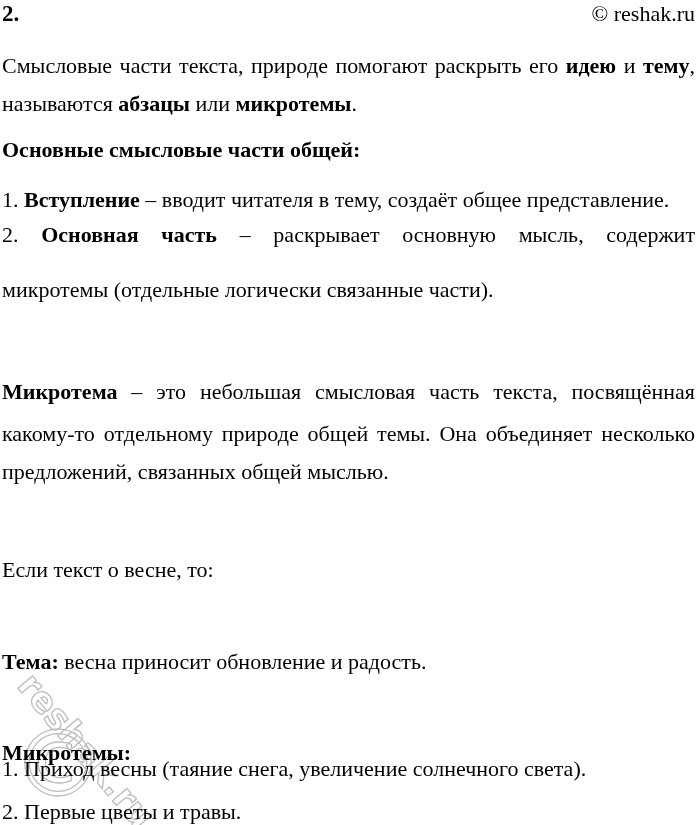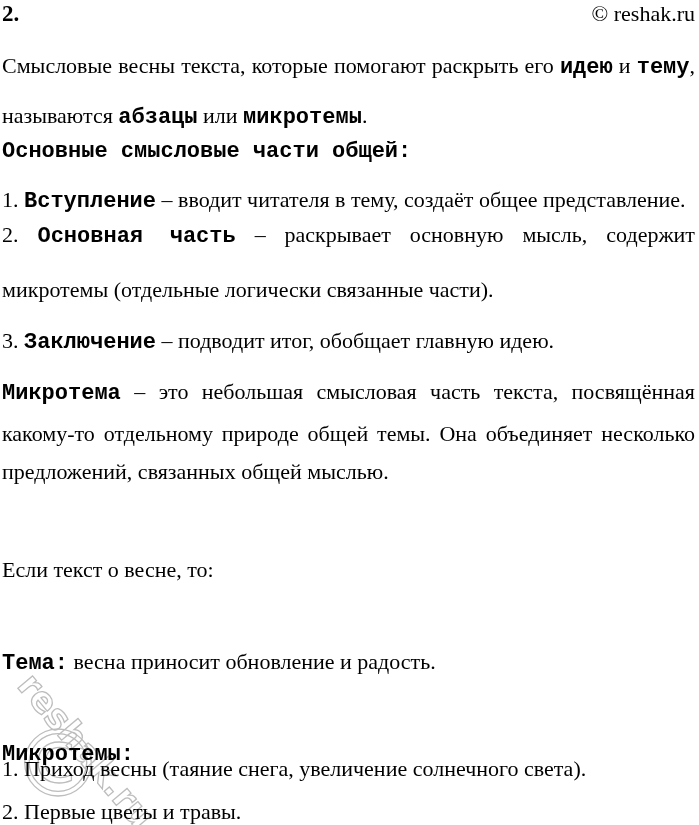--- a/index.html
+++ b/index.html
@@ -25,21 +25,20 @@
     white-space: nowrap;
     z-index: 1;
   }
   .just {
     white-space: normal;
     text-align: justify;
     text-align-last: justify;
   }
   .b {
     font-weight: bold;
-    font-family: Liberation Mono, monospace;
   }
   .hdr {
     display: flex;
     justify-content: space-between;
     align-items: flex-start;
   }
   .hdr .num {
     font-weight: bold;
     font-size: 23px;
   }
@@ -73,41 +72,38 @@
     <text class="wm-symbol" x="12" y="168">©</text>
     <text class="wm-text" x="16" y="58" transform="rotate(50 16 58)">reshak.ru</text>
   </svg>
 
   <div class="line hdr" style="top:0px">
     <span class="num">2.</span>
     <span>© reshak.ru</span>
   </div>
 
   <div class="line just" style="top:52px">
-    <span>Смысловые весны текста, которые помогают раскрыть его </span><span class="b">идею</span><span> и </span><span class="b">тему</span><span>,</span>
+    <span>Смысловые части текста, природе помогают раскрыть его </span><span class="b">идею</span><span> и </span><span class="b">тему</span><span>,</span>
   </div>
-  <div class="line" style="top:102px">
+  <div class="line" style="top:90px">
     <span>называются </span><span class="b">абзацы</span><span> или </span><span class="b">микротемы</span><span>.</span>
   </div>
 
   <div class="line" style="top:136px">
     <span class="b">Основные смысловые части общей:</span>
   </div>
 
   <div class="line" style="top:186px">
     <span>1. </span><span class="b">Вступление</span><span> – вводит читателя в тему, создаёт общее представление.</span>
   </div>
   <div class="line just" style="top:221px">
     <span>2. </span><span class="b">Основная часть</span><span> – раскрывает основную мысль, содержит</span>
   </div>
   <div class="line" style="top:276px">
     <span>микротемы (отдельные логически связанные части).</span>
-  </div>
-  <div class="line" style="top:327px">
-    <span>3. </span><span class="b">Заключение</span><span> – подводит итог, обобщает главную идею.</span>
   </div>
 
   <div class="line just" style="top:378px">
     <span class="b">Микротема</span><span> – это небольшая смысловая часть текста, посвящённая</span>
   </div>
   <div class="line just" style="top:420px">
     <span>какому-то отдельному природе общей темы. Она объединяет несколько</span>
   </div>
   <div class="line" style="top:458px">
     <span>предложений, связанных общей мыслью.</span>

